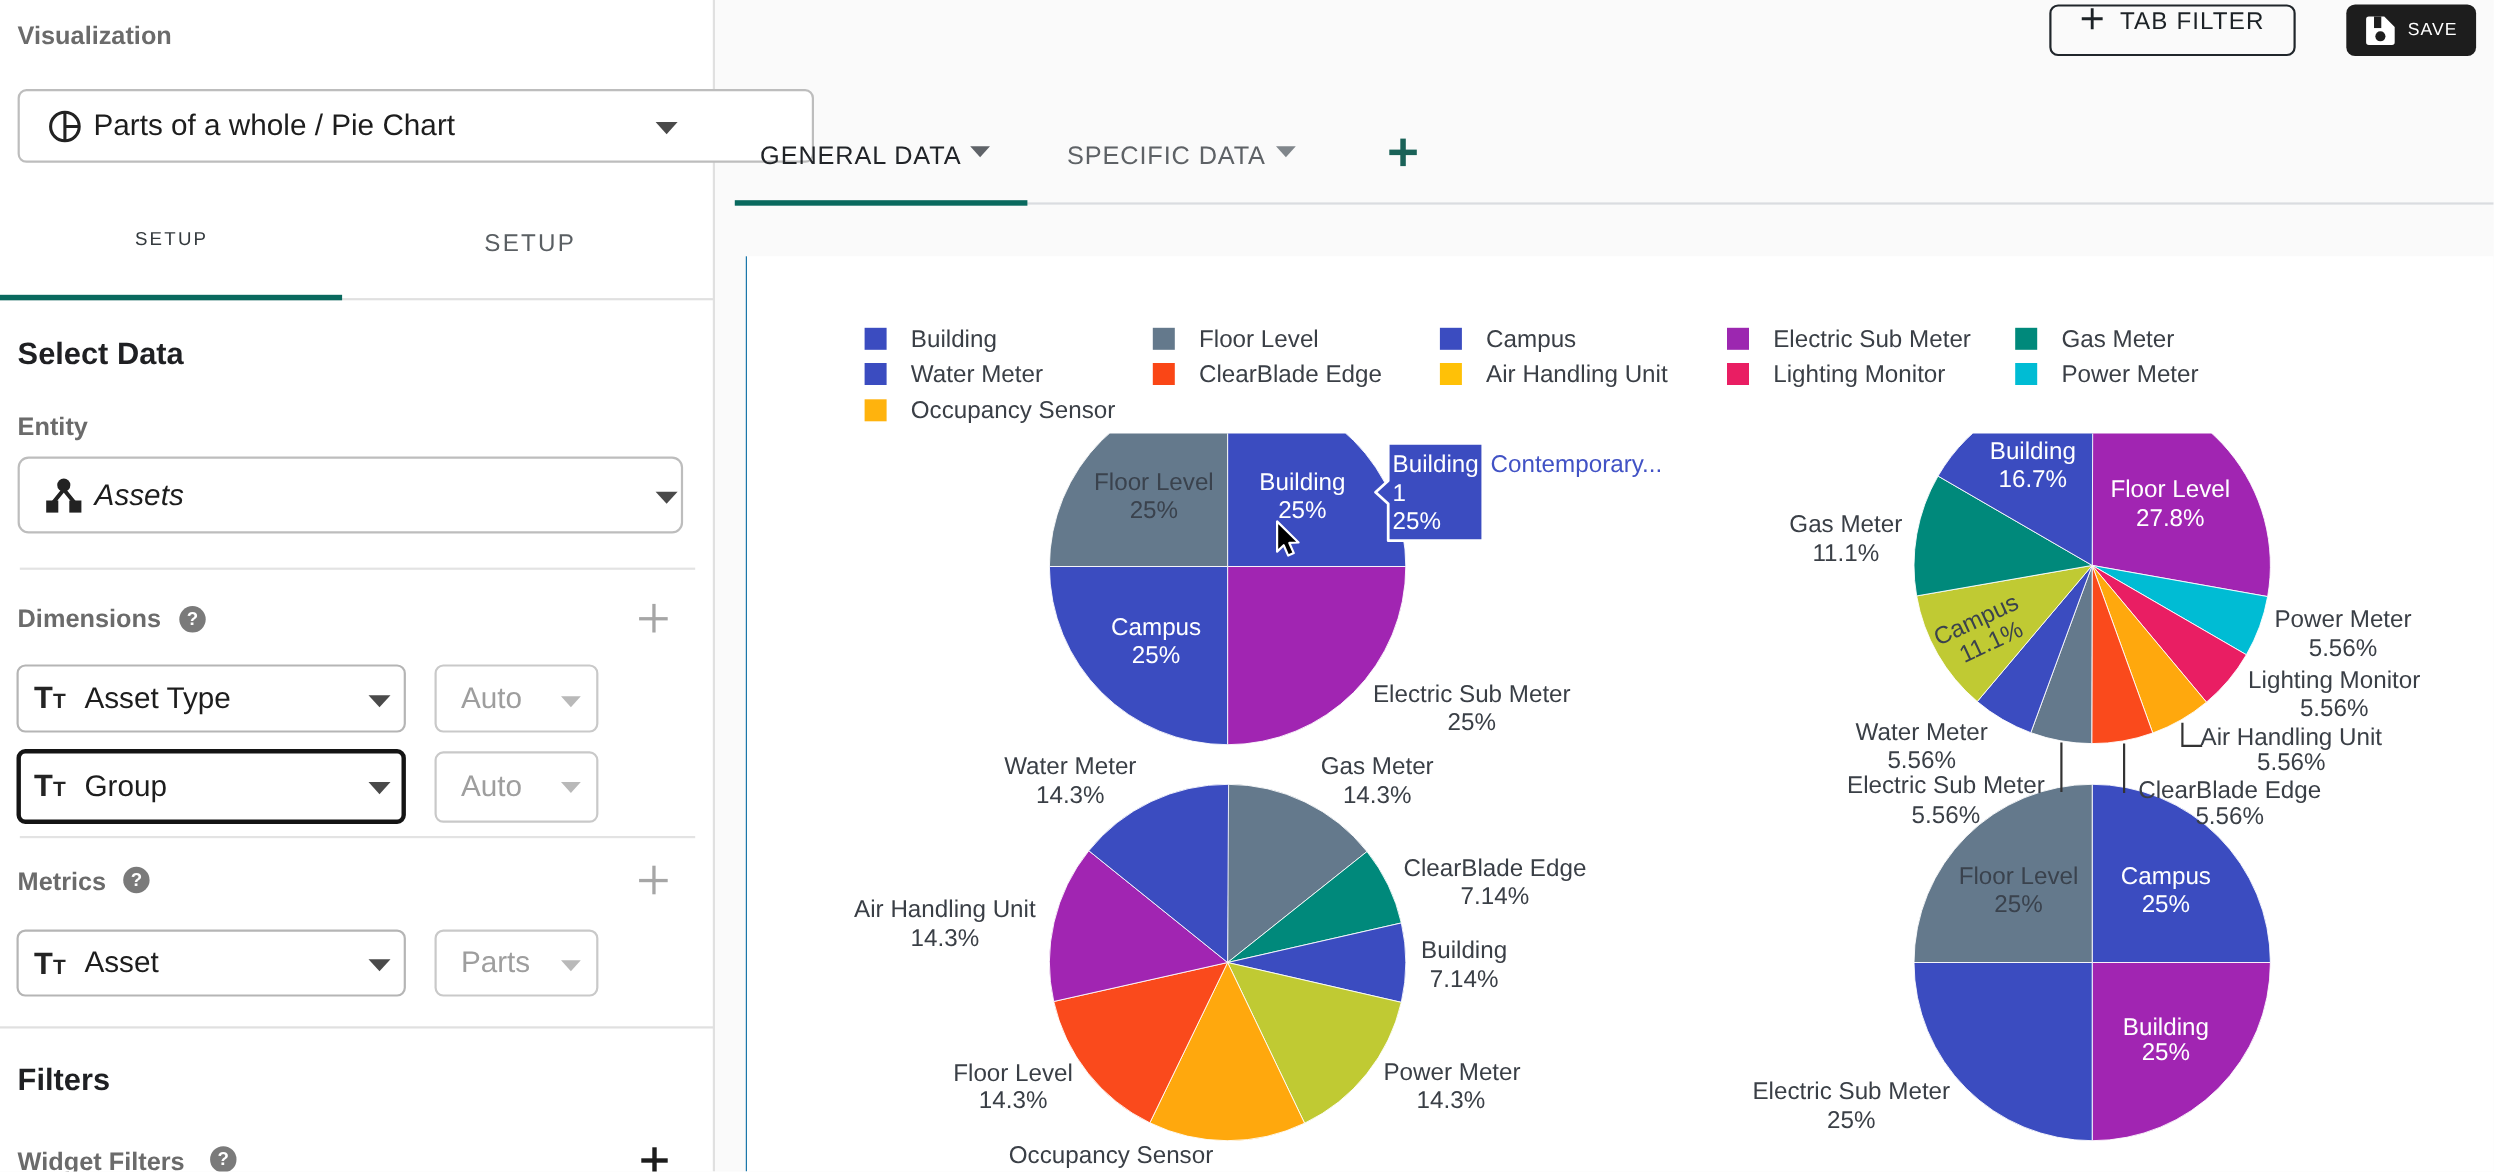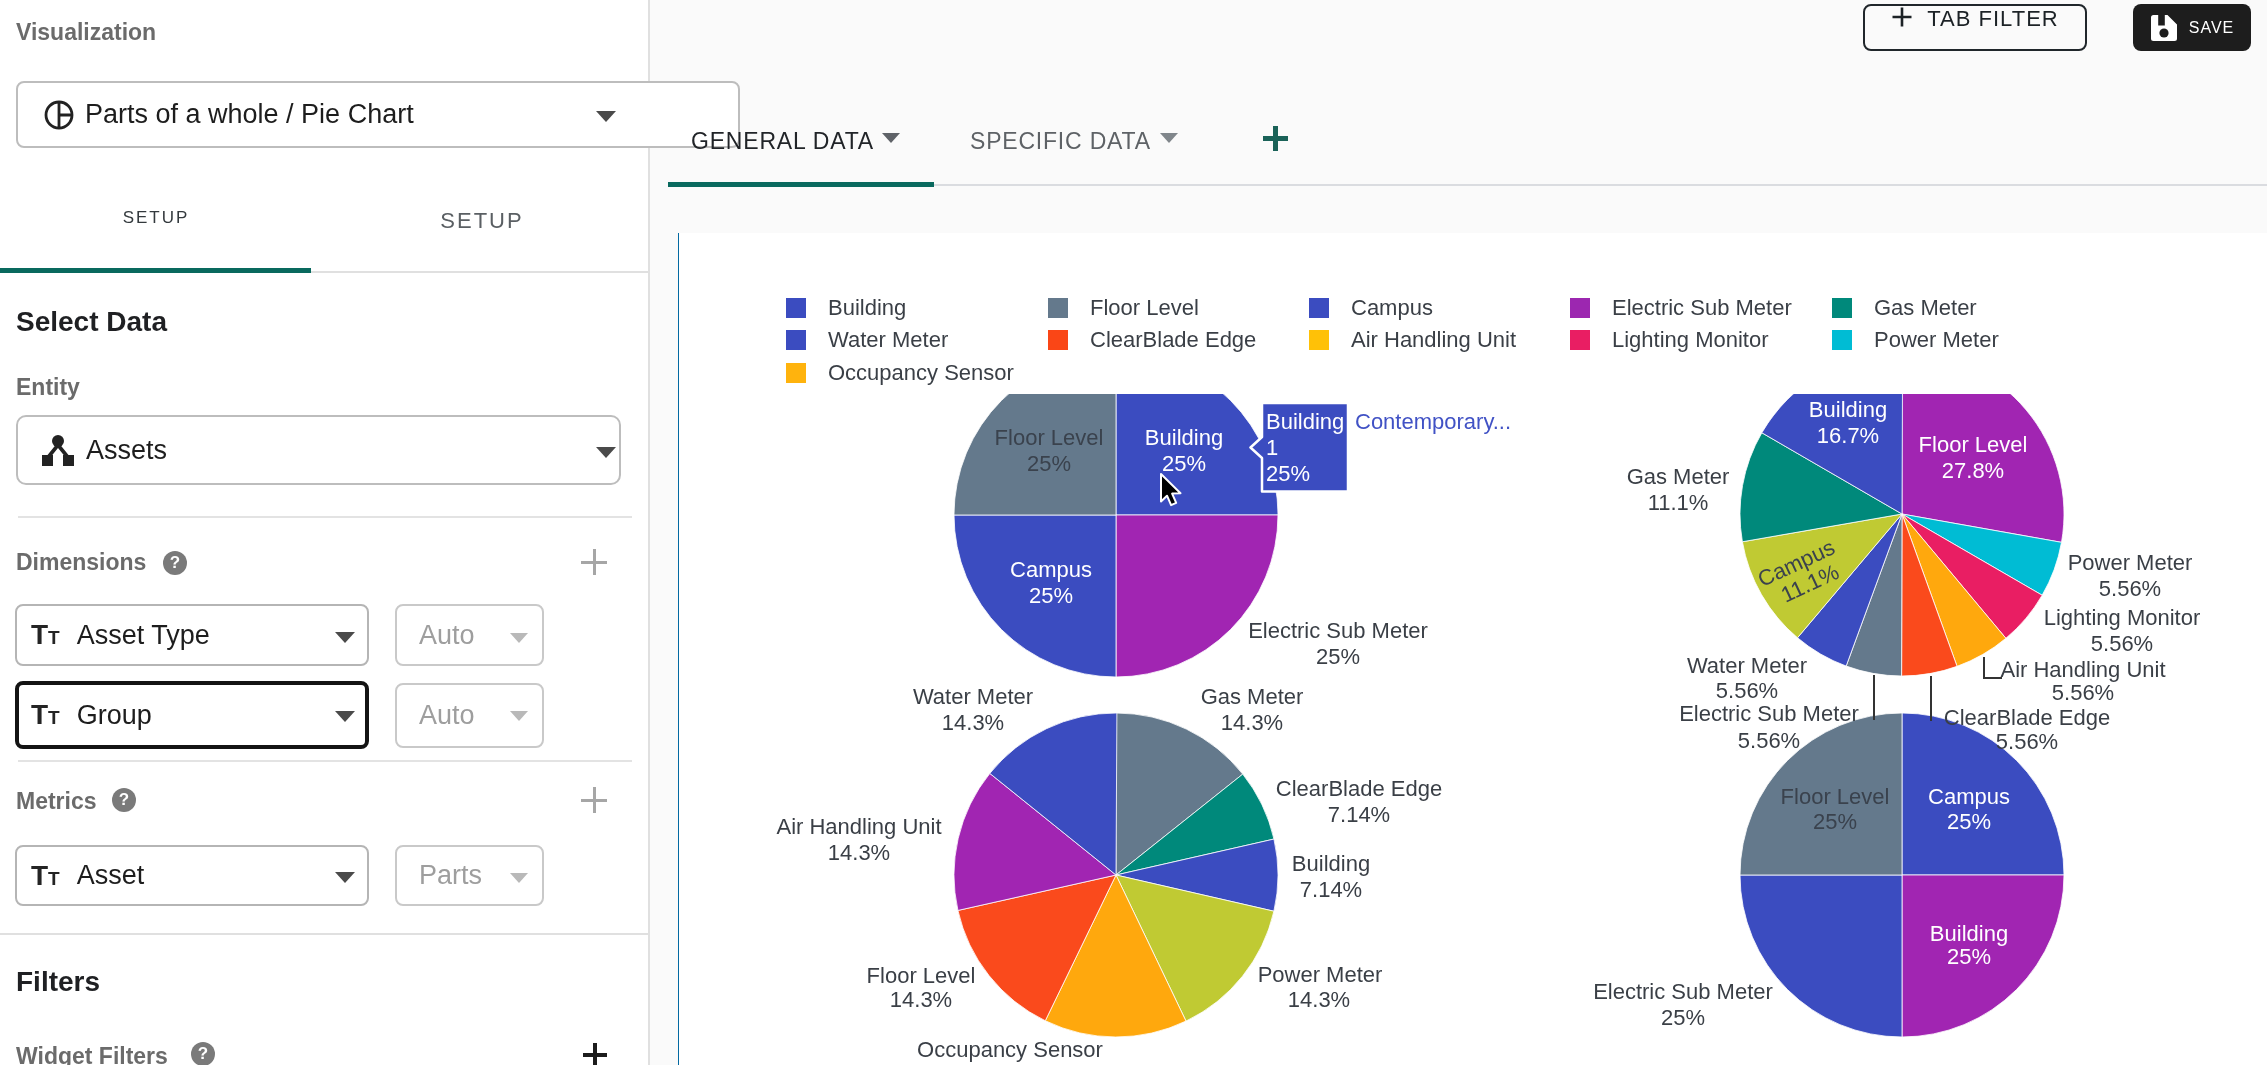--- a/index.html
+++ b/index.html
@@ -28,21 +28,21 @@
   </div>
 
   <div class="abs" style="left:0;top:208px;width:312px;text-align:center;font-size:17px;font-weight:500;letter-spacing:2px;color:#33393d;">SETUP</div>
   <div class="abs" style="left:326px;top:208px;width:312px;text-align:center;font-size:22px;font-weight:500;letter-spacing:2px;color:#5a5f63;">SETUP</div>
   <div class="abs" style="left:0;top:271px;width:650px;height:2px;background:#e0e0e0;"></div>
   <div class="abs" style="left:0;top:268px;width:311px;height:5px;background:#09695E;"></div>
 
   <div class="abs" style="left:16px;top:306px;font-size:28px;font-weight:bold;color:#1f2023;">Select Data</div>
   <div class="lbl" style="left:16px;top:374px;">Entity</div>
 
-  <div class="box" style="left:16px;top:415px;width:605px;height:70px;border-radius:10px;">
+  <div class="box" style="left:16px;top:415px;width:605px;height:70px;border-radius:10px;font-style:italic;">
     <svg width="38" height="38" style="margin-left:21px;" viewBox="0 0 38 38">
       <circle cx="19" cy="10" r="6" fill="#222"></circle>
       <path d="M19 14 L8.5 27 M19 14 L29.5 27" stroke="#222" stroke-width="3.6" fill="none"></path>
       <rect x="3" y="24" width="11" height="11" fill="#222"></rect>
       <rect x="24" y="24" width="11" height="11" fill="#222"></rect>
     </svg>
     <span style="font-size:27px;color:#1d1d1d;margin-left:9px;">Assets</span>
     <span class="caret" style="left:578px;top:30px;"></span>
   </div>
 

